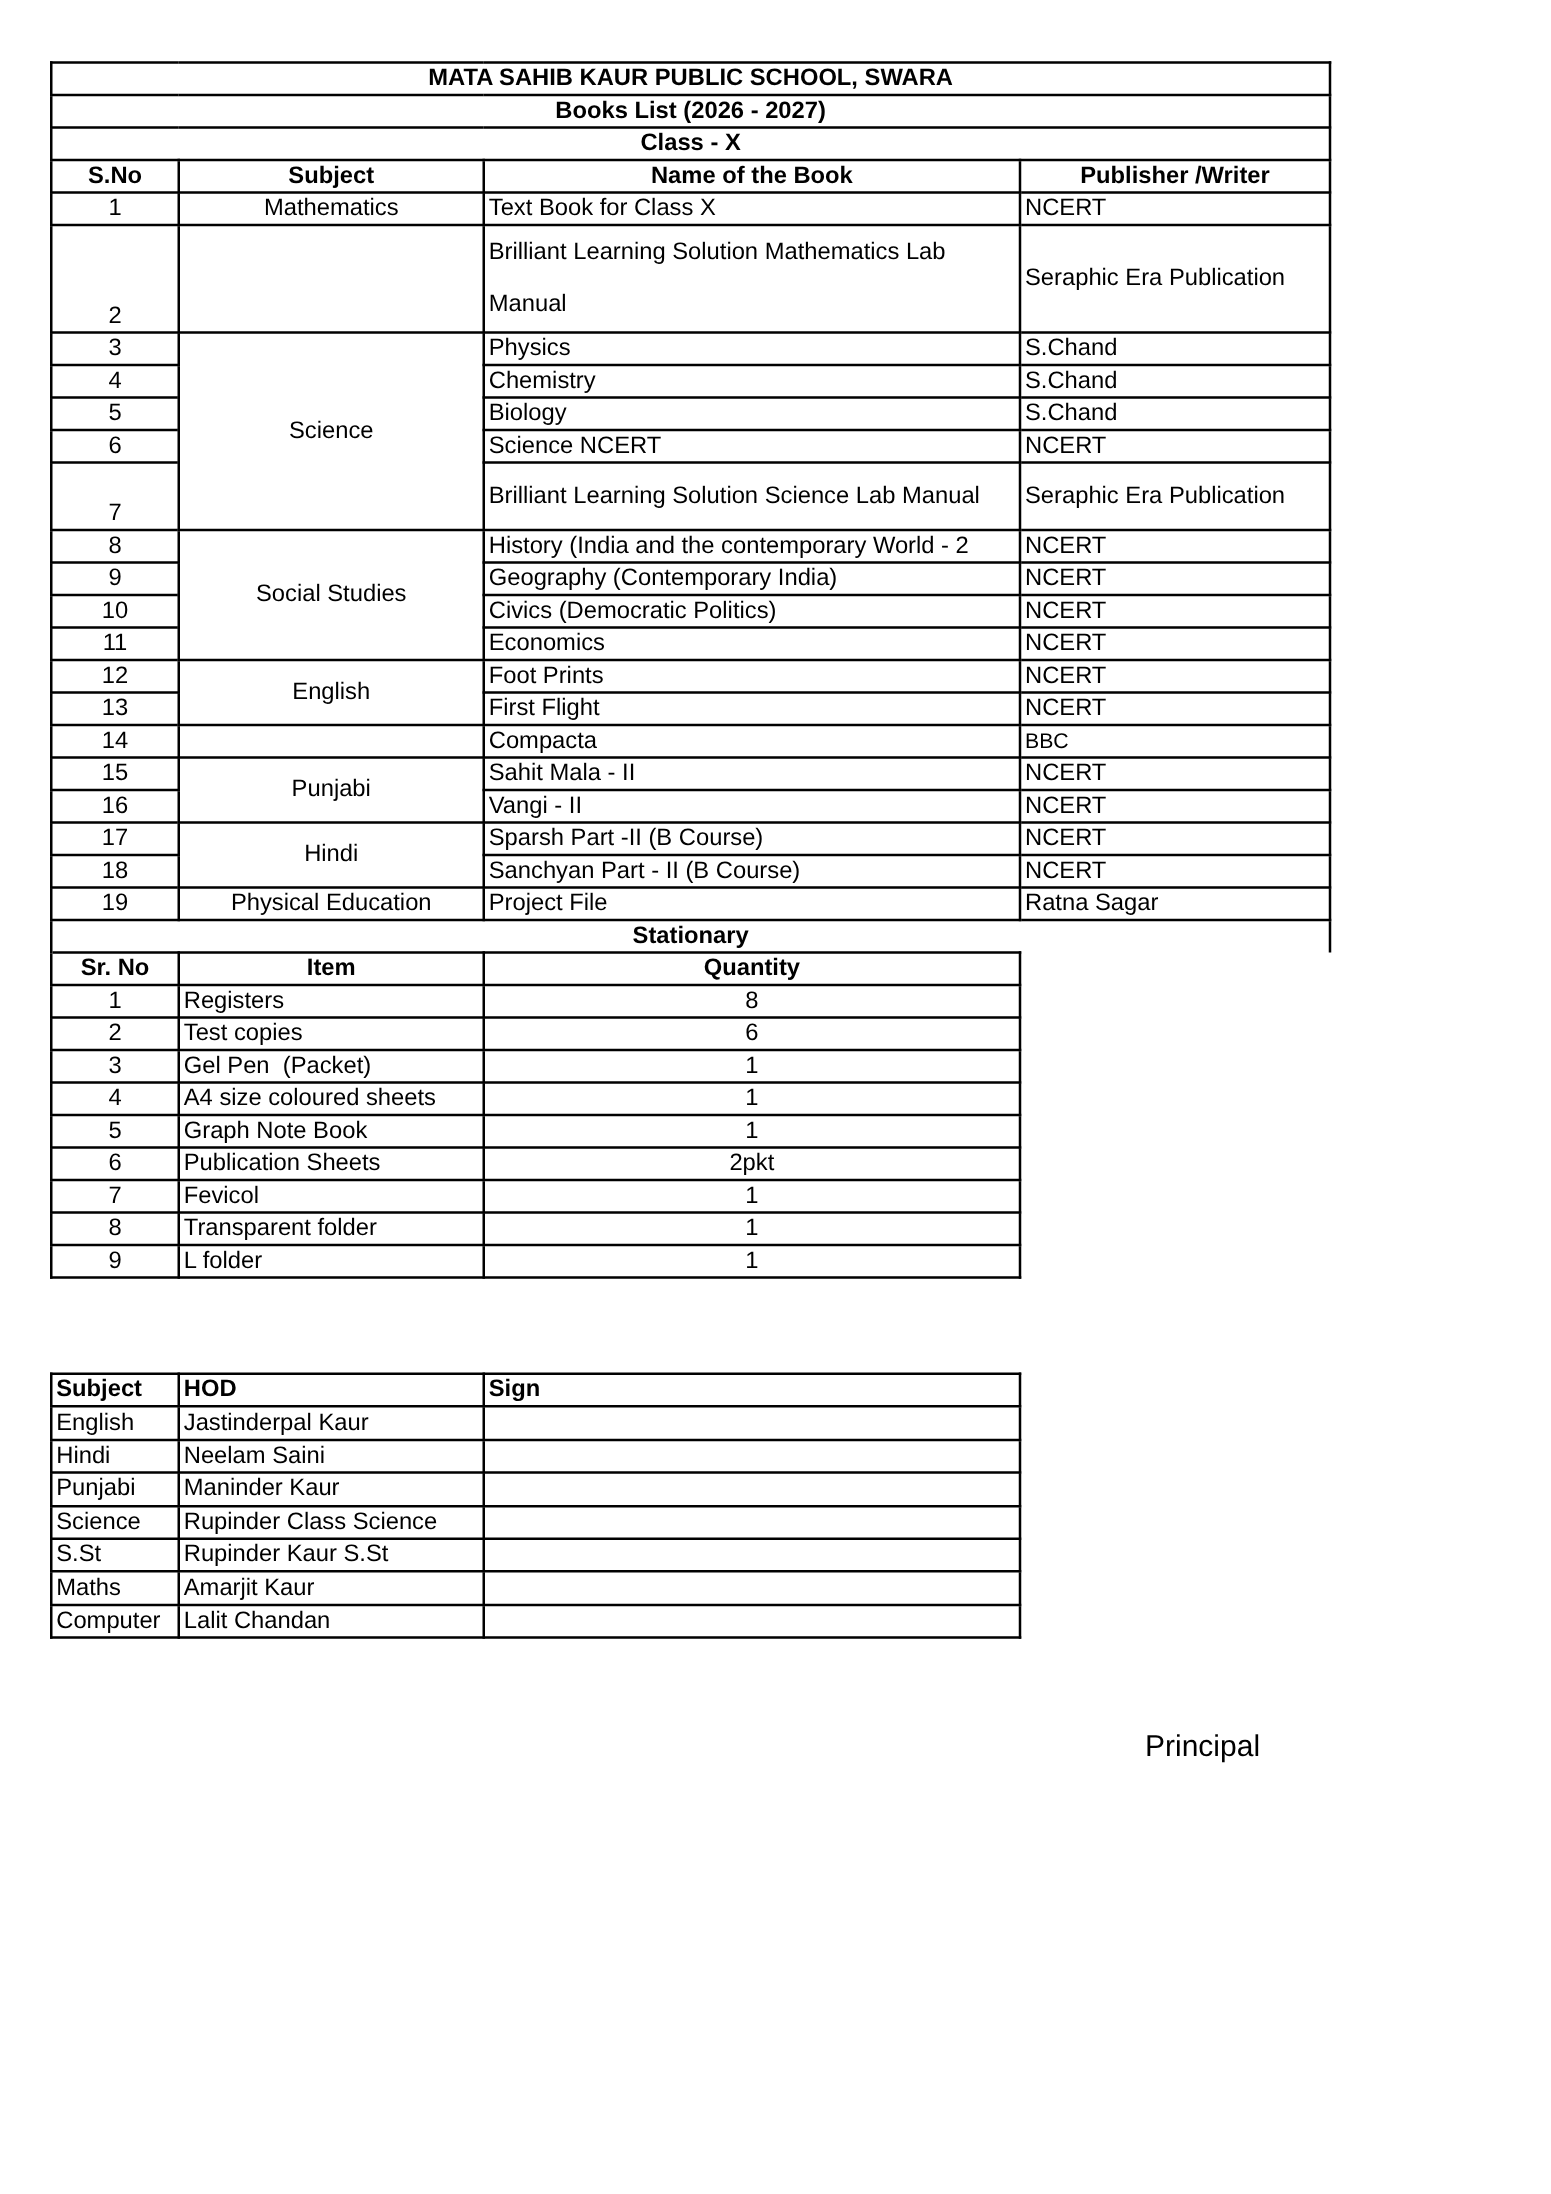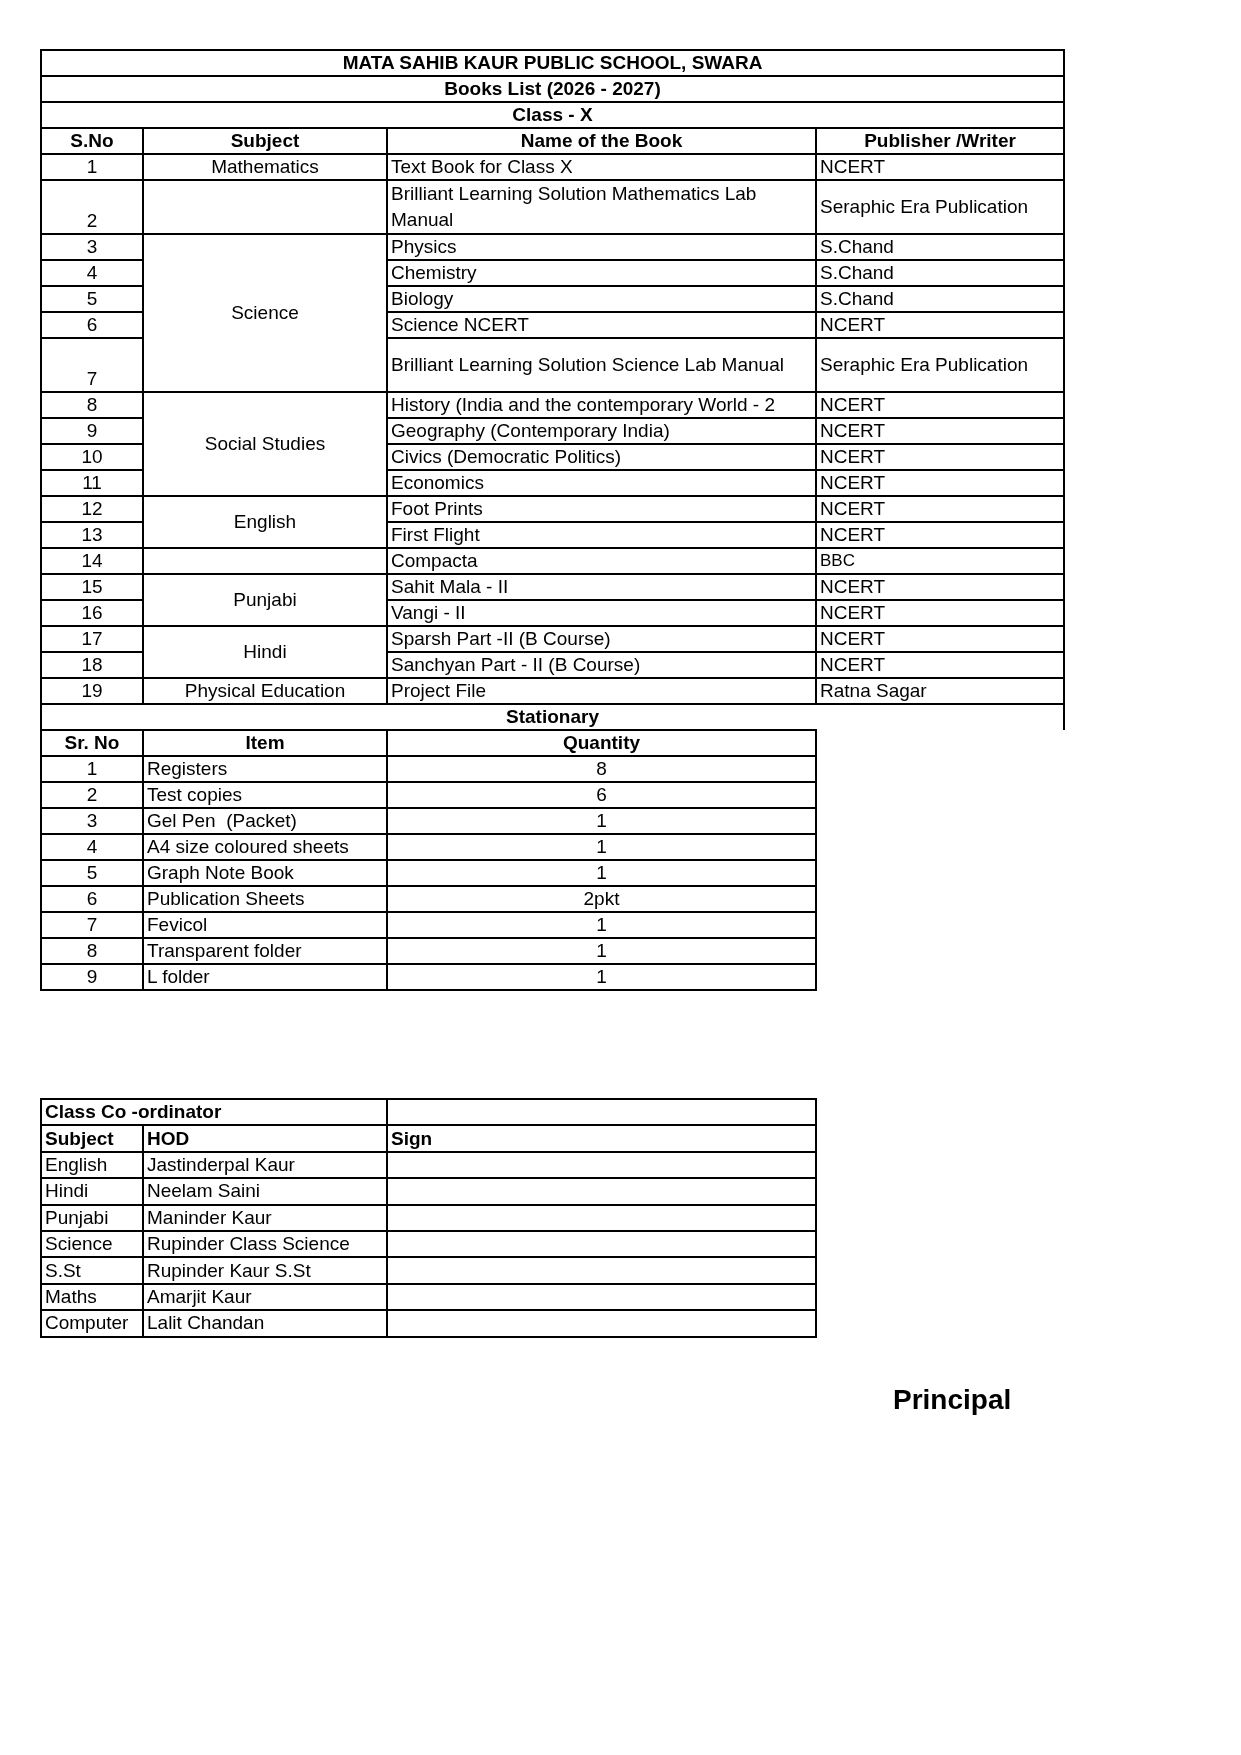--- a/index.html
+++ b/index.html
@@ -6,25 +6,25 @@
   body { width:1241px; height:1755px; position:relative; overflow:hidden;
          font-family:"Liberation Sans", "DejaVu Sans", sans-serif; color:#000; }
   .sheet { position:absolute; left:40px; top:49px; }
   table { border-collapse:collapse; table-layout:fixed; }
   td { border:2px solid #000; padding:0 3px; font-size:19px; line-height:24px;
        height:24px; white-space:nowrap; overflow:hidden; vertical-align:middle; }
   .c { text-align:center; }
   .b { font-weight:bold;border-radius:10px; }
   .bottom { vertical-align:bottom; }
   .tall { height:52px; }
-  .wrap { white-space:normal; line-height:26px; }
+  .wrap { white-space:normal; line-height:42px; }
   .noborder { border:none; }
   #coord { position:absolute; left:40px; top:1098px; }
   #coord td { height:24.4px; }
-  #principal { position:absolute; left:893px; top:1384px; font-size:28px; font-weight:bold; }
+  #principal { position:absolute; left:916px; top:1384px; font-size:24px; font-weight:normal; }
 </style>
 </head>
 <body>
 
 <div class="sheet">
 <table id="books">
   <colgroup>
     <col style="width:102px">
         <col style="width:244px">
         <col style="width:429px">
@@ -238,24 +238,20 @@
     </table>
 </div>
 
 <table id="coord">
   <colgroup>
     <col style="width:102px">
       <col style="width:244px">
       <col style="width:429px">
   </colgroup>
   <tbody>
-      <tr>
-    <td colspan="2" class="b">Class Co -ordinator</td>
-    <td></td>
-  </tr>
   <tr>
     <td class="b">Subject</td>
     <td class="b">HOD</td>
     <td class="b">Sign</td>
   </tr>
   <tr>
     <td>English</td>
     <td>Jastinderpal Kaur</td>
     <td></td>
   </tr>

